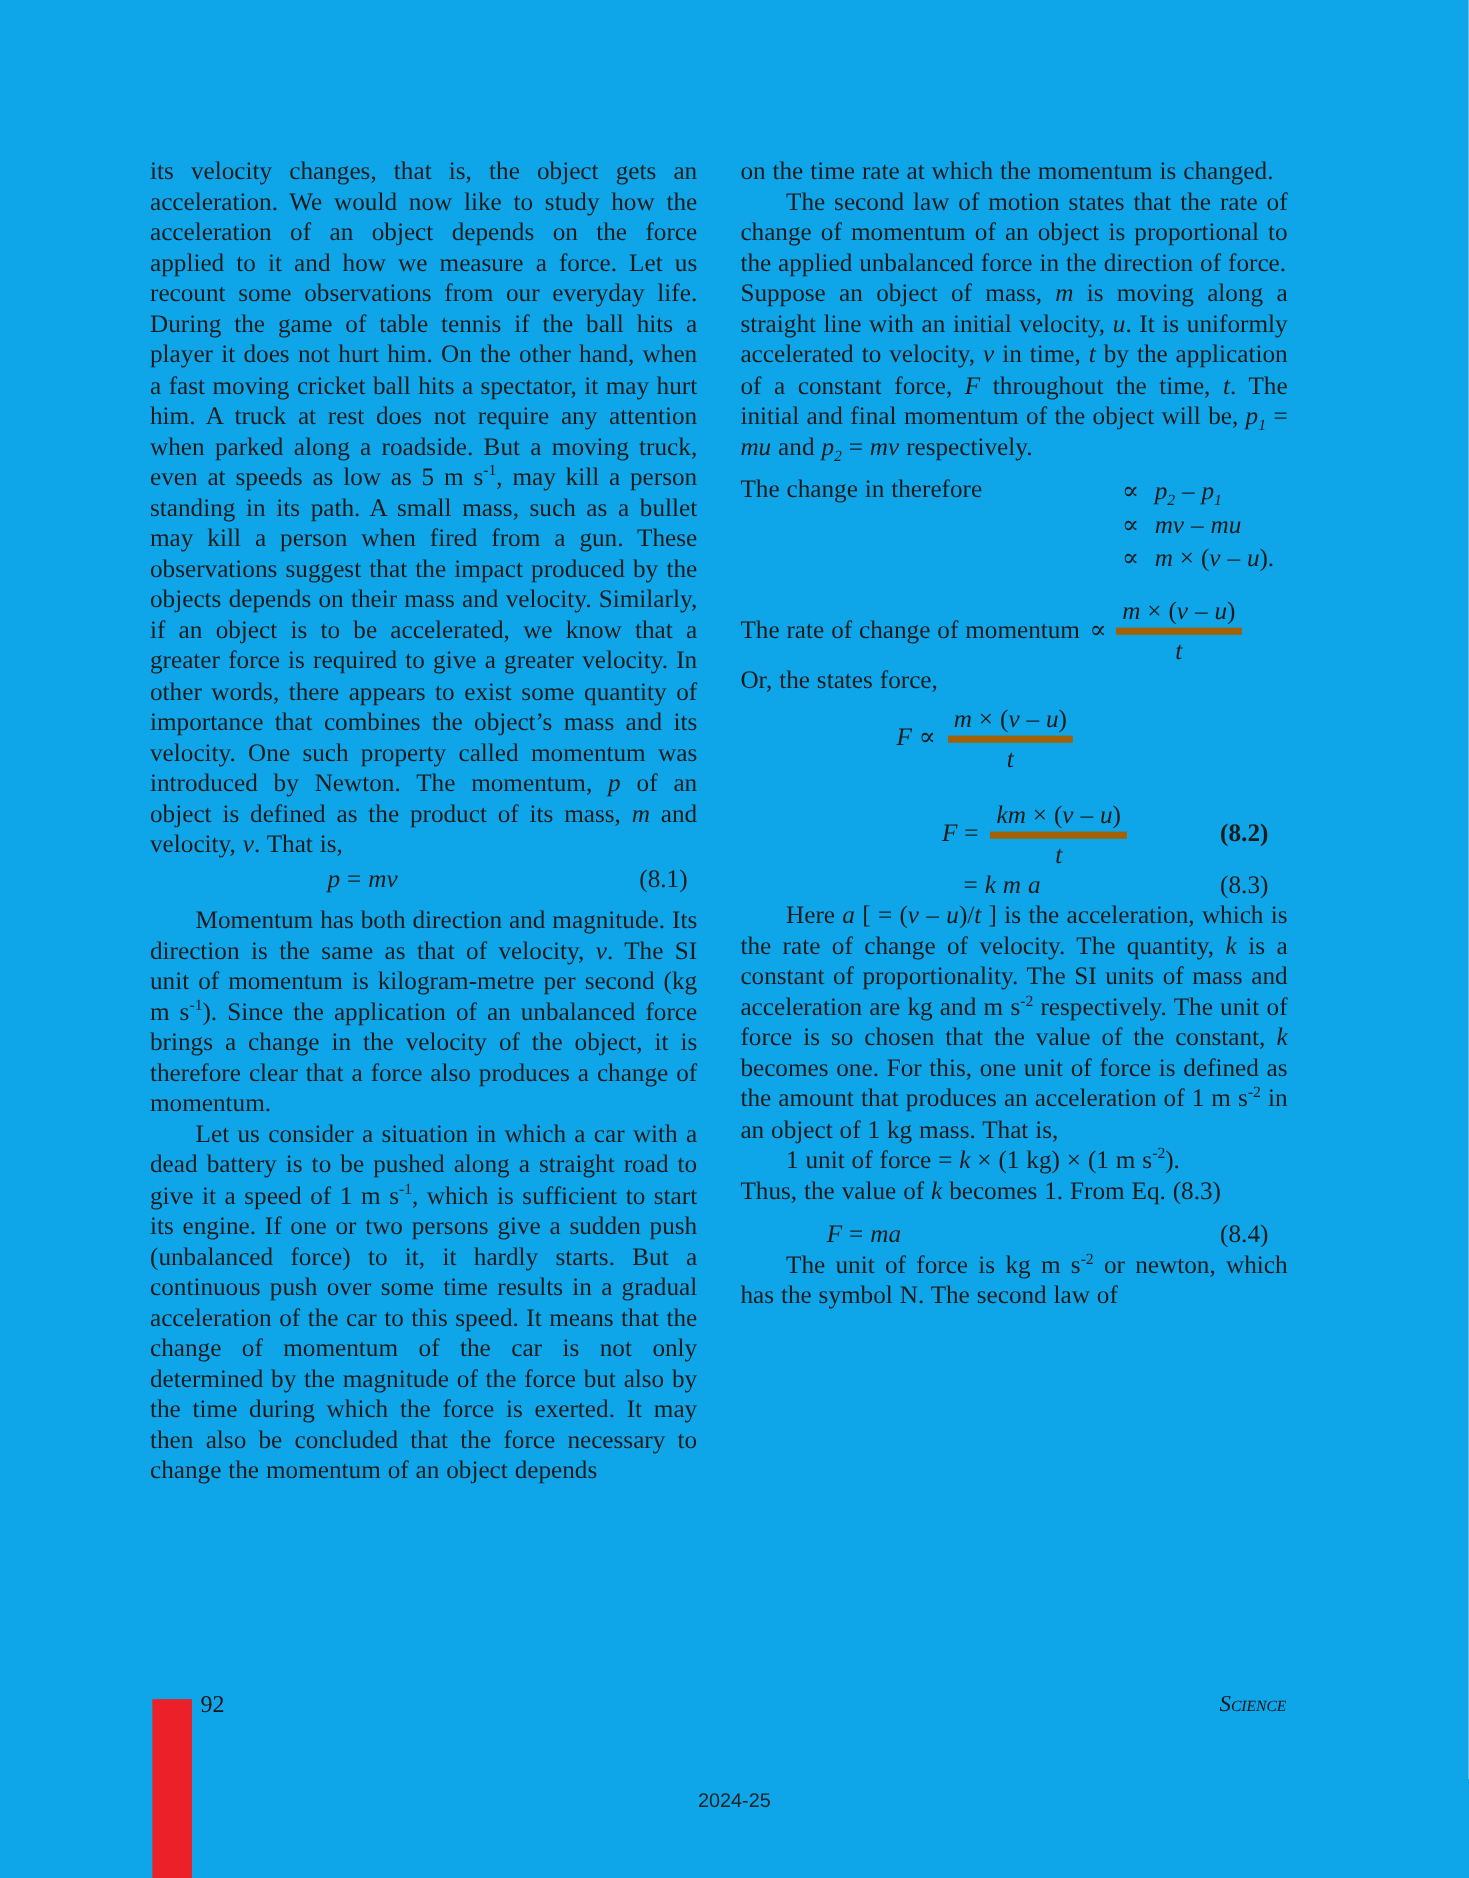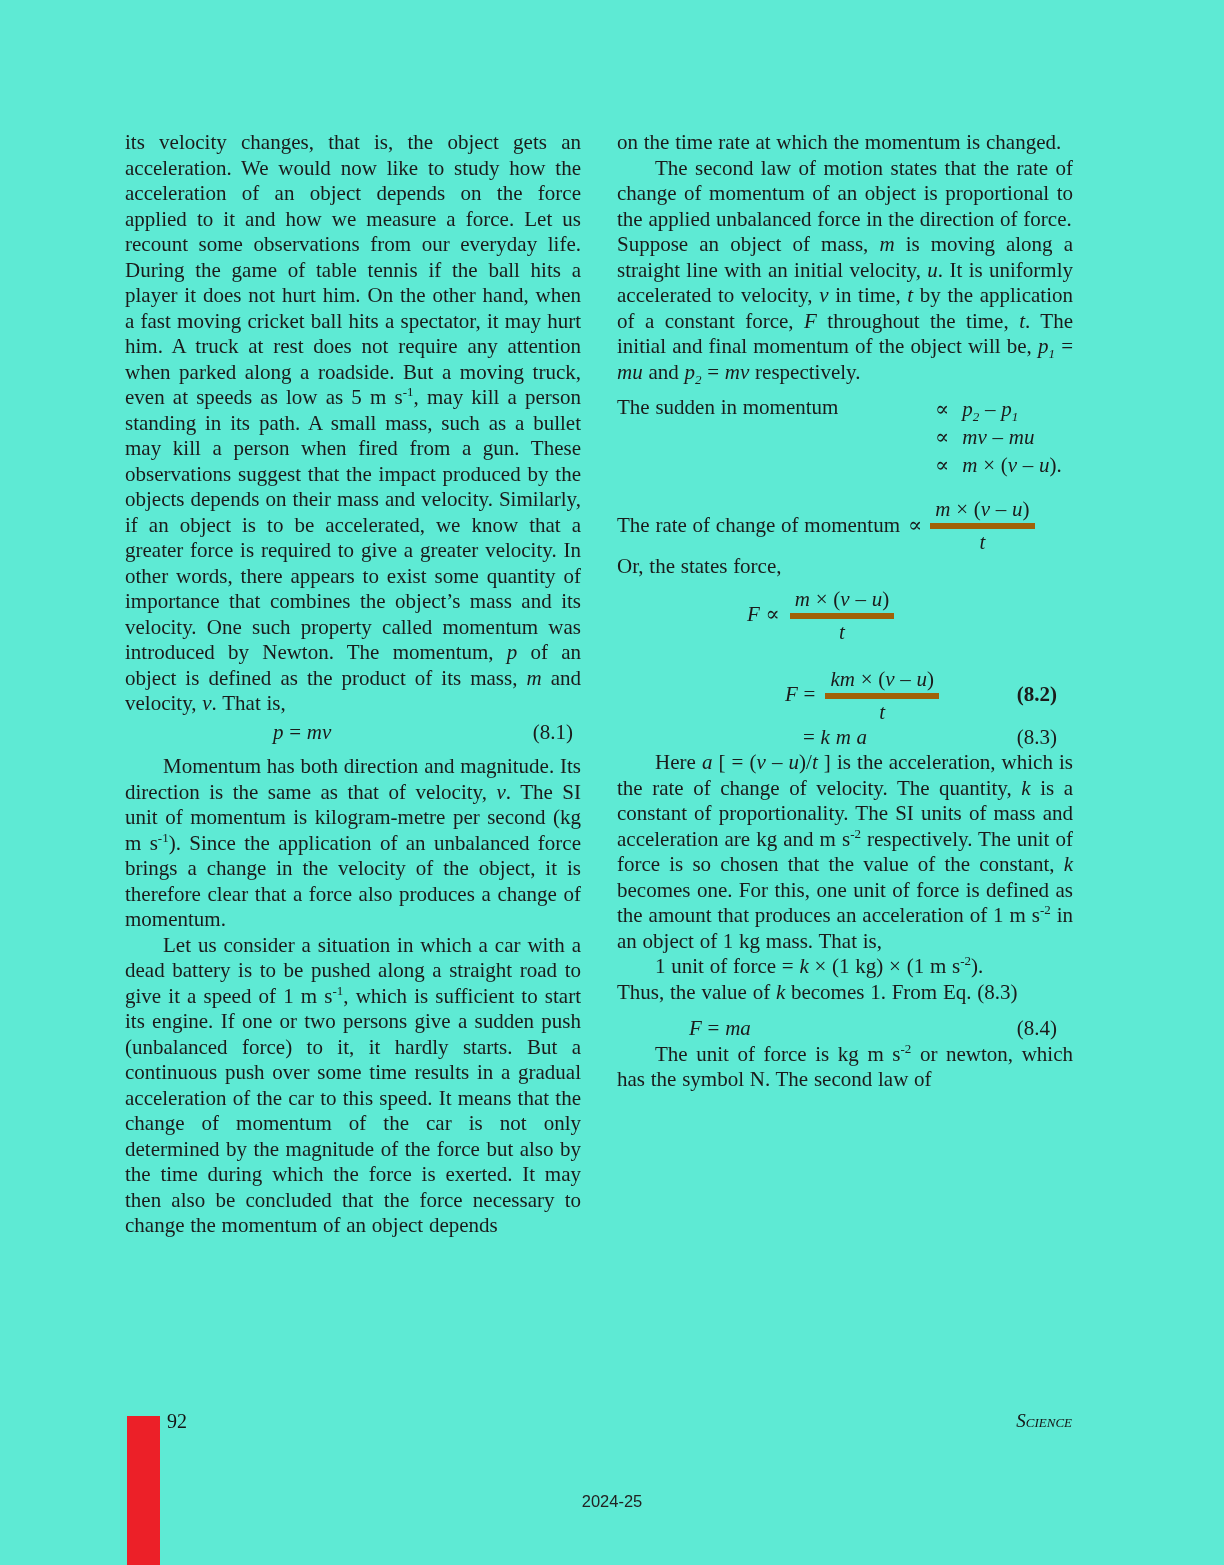--- a/index.html
+++ b/index.html
@@ -1,16 +1,16 @@
 <!DOCTYPE html>
 <html><head>
 <meta charset="utf-8">
 <style>
   html,body{margin:0;padding:0;background:#ffffff;}
-  .page{position:relative;width:1224px;height:1565px;background:#5eead4;overflow:hidden;
+  .page{position:relative;width:1224px;height:1565px;background:#0ea5e9;overflow:hidden;
         font-family:"Liberation Serif","DejaVu Serif",serif;color:#1b1b1b;}
   .col{position:absolute;top:130px;width:456px;font-size:21px;line-height:25.5px;
        text-align:justify;word-spacing:0.5px;}
   .col-left{left:125px;}
   .col-right{left:617px;}
   p.body-text{margin:0;}
   .indent{text-indent:38px;}
   i{font-style:italic;}
   sup{font-size:0.62em;vertical-align:super;line-height:0;}
   sub{font-size:0.62em;vertical-align:sub;line-height:0;}
@@ -70,21 +70,21 @@
   </div>
 
   <div class="col col-right">
     <p class="body-text">on the time rate at which the momentum is changed.</p>
     <p class="body-text indent">The second law of motion states that the rate of change of momentum of an object is proportional to the applied unbalanced force in the direction of force.</p>
 
 
     <p class="body-text">Suppose an object of mass, <i>m</i> is moving along a straight line with an initial velocity, <i>u</i>. It is uniformly accelerated to velocity, <i>v</i> in time, <i>t</i> by the application of a constant force, <i>F</i> throughout the time, <i>t</i>. The initial and final momentum of the object will be, <i>p</i><sub><i>1</i></sub> = <i>mu</i> and <i>p</i><sub><i>2</i></sub> = <i>mv</i> respectively.</p>
 
     <div class="momentum-block">
-      <span class="mb-label">The sudden in momentum</span>
+      <span class="mb-label">The change in therefore</span>
       <div class="mb-props">
         <div class="mb-line">
           <span>∝</span>
           <span><i>p</i><sub><i>2</i></sub> – <i>p</i><sub><i>1</i></sub></span>
         </div>
         <div class="mb-line">
           <span>∝</span>
           <span><i>mv</i> – <i>mu</i></span>
         </div>
         <div class="mb-line">

